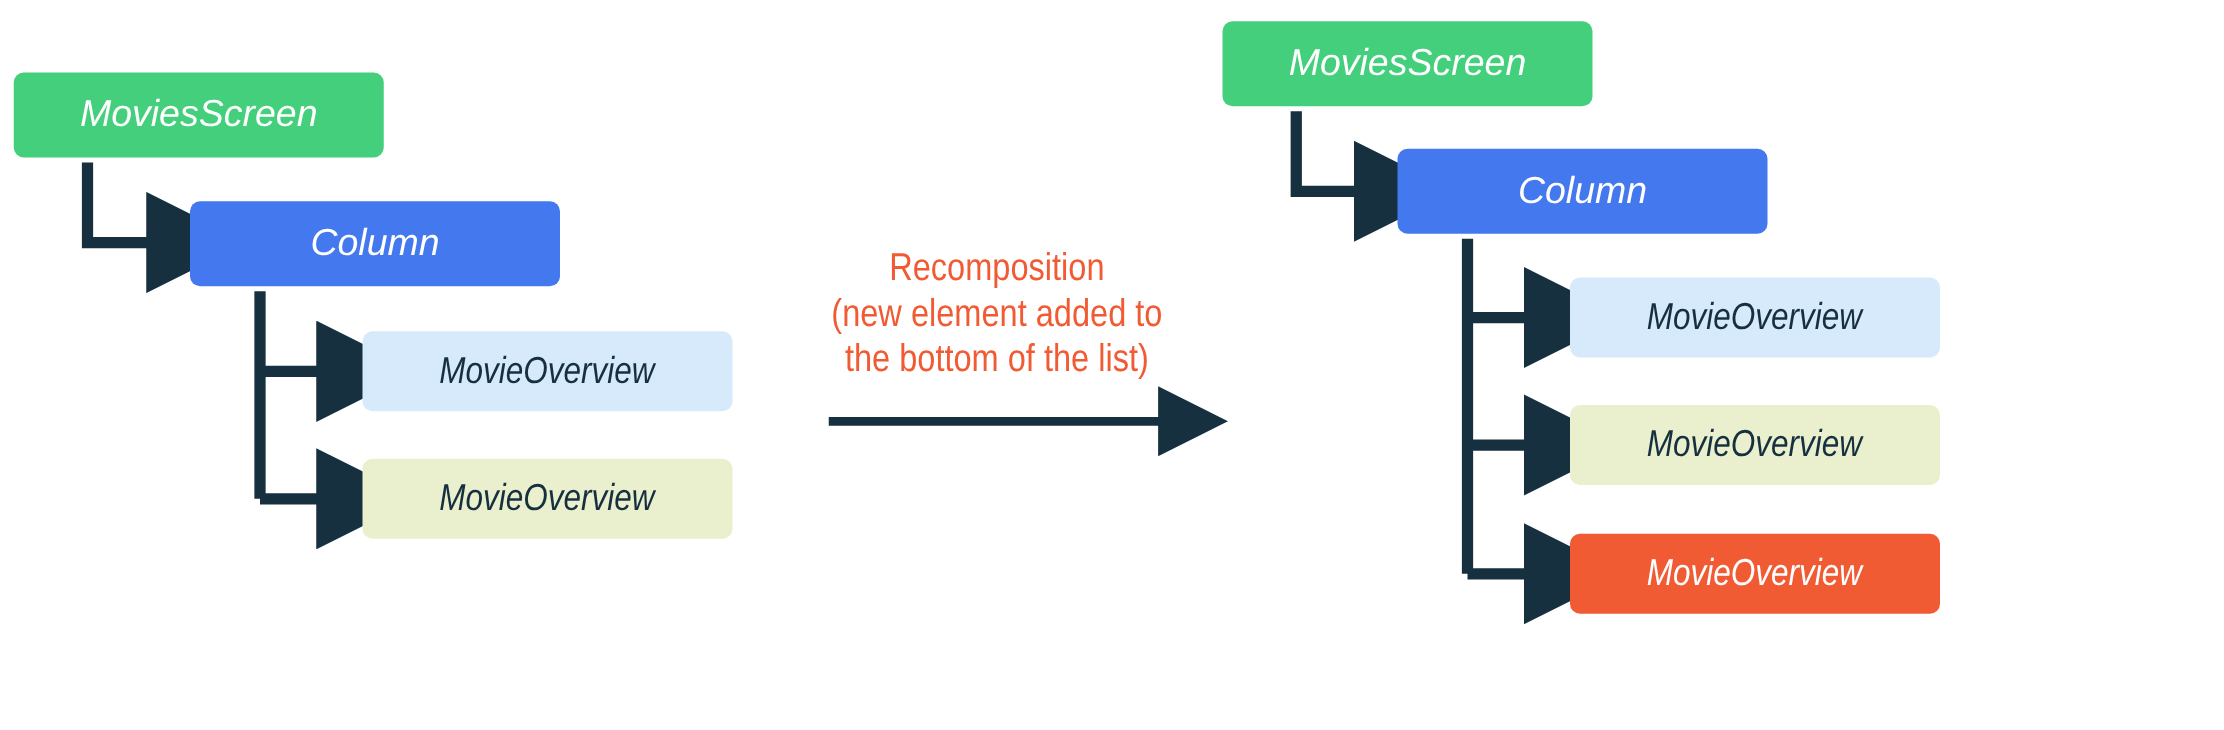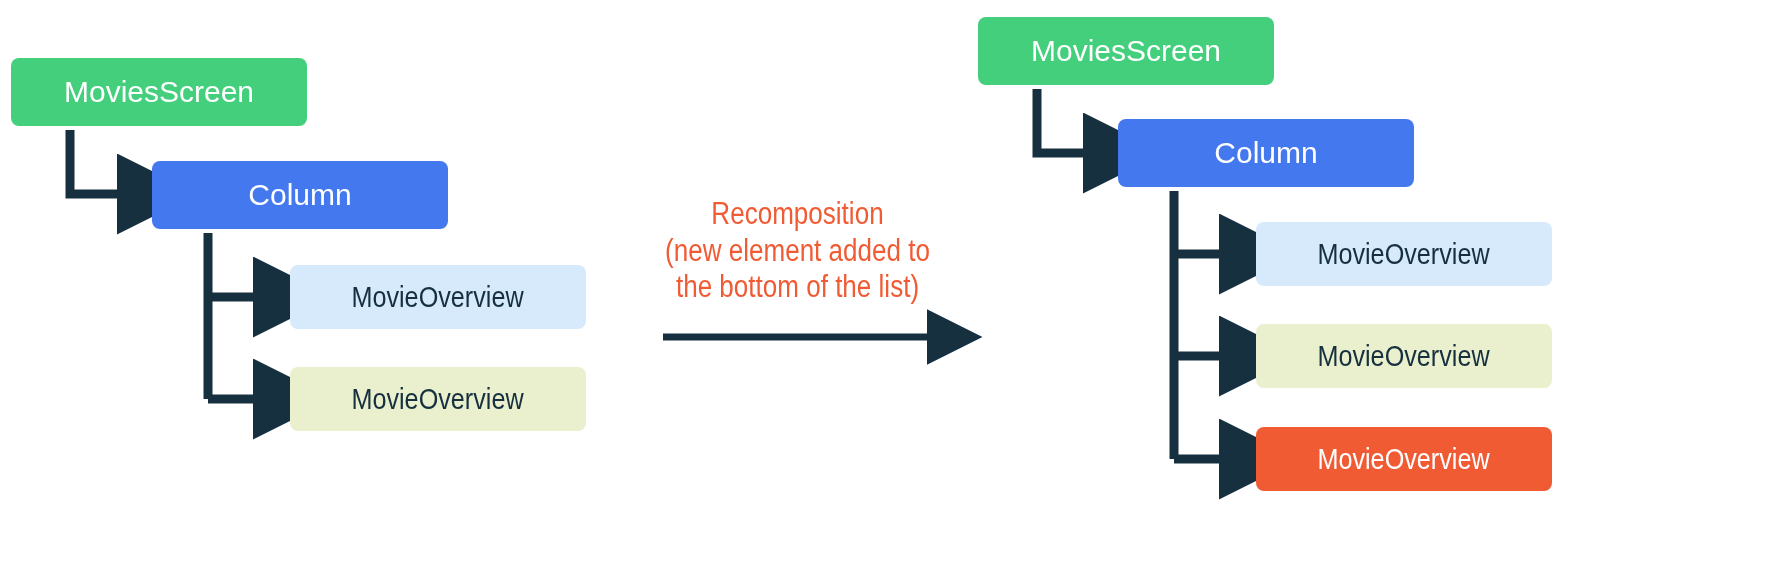--- a/index.html
+++ b/index.html
@@ -1,21 +1,21 @@
 <!DOCTYPE html>
 <html><head>
 <meta charset="utf-8">
 <style>
   html,body{margin:0;padding:0;background:#ffffff;}
   body{width:1779px;height:584px;position:relative;overflow:hidden;
        font-family:"Liberation Sans","DejaVu Sans",sans-serif;}
   .canvas{position:absolute;inset:0;}
   .svg-layer{position:absolute;left:0;top:0;width:1779px;height:584px;}
   .node{position:absolute;display:flex;align-items:center;justify-content:center;
-        box-sizing:border-box;border-radius:8px;line-height:1;}
+        box-sizing:border-box;border-radius:8px;line-height:1;font-style:italic;}
   .node-label{white-space:nowrap;}
   
   .t-wide{font-family:"Liberation Sans","DejaVu Sans",sans-serif;}
   .t-cond{font-family:"Liberation Sans Narrow","Liberation Sans","DejaVu Sans Condensed","DejaVu Sans",sans-serif;
           transform:scaleX(0.84);transform-origin:center center;}
   .mid-text{position:absolute;text-align:center;line-height:1.18;white-space:pre-line;}
 </style>
 </head>
 <body>
 

